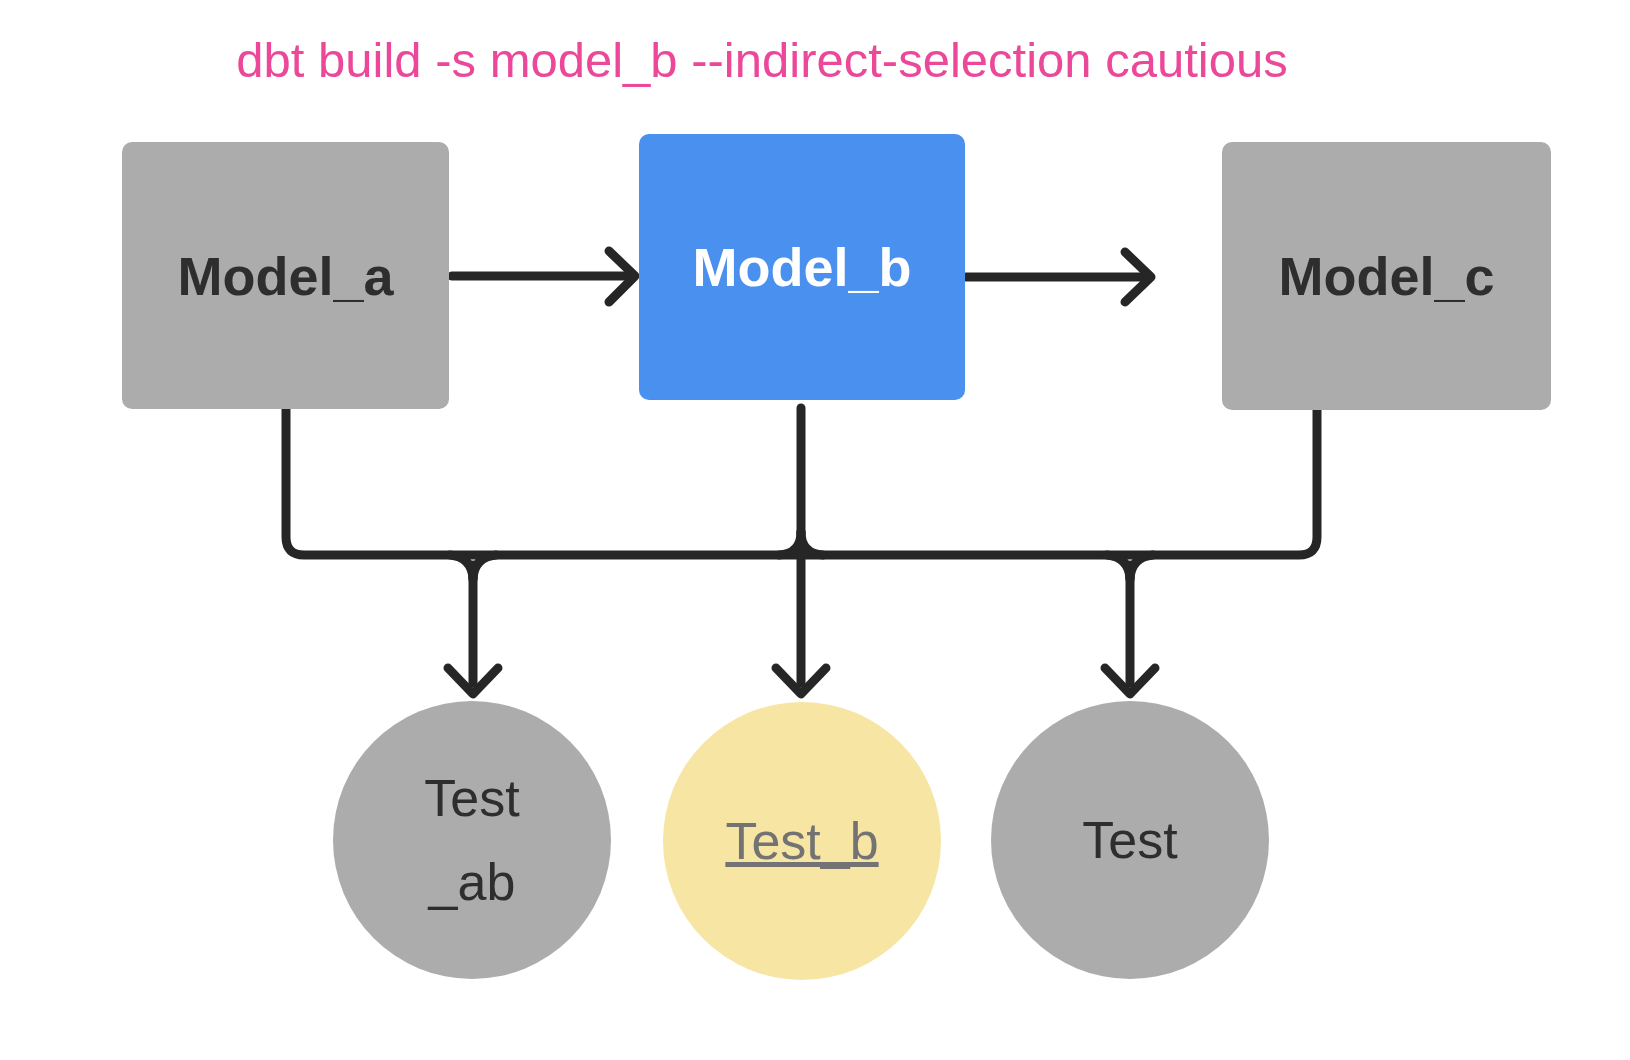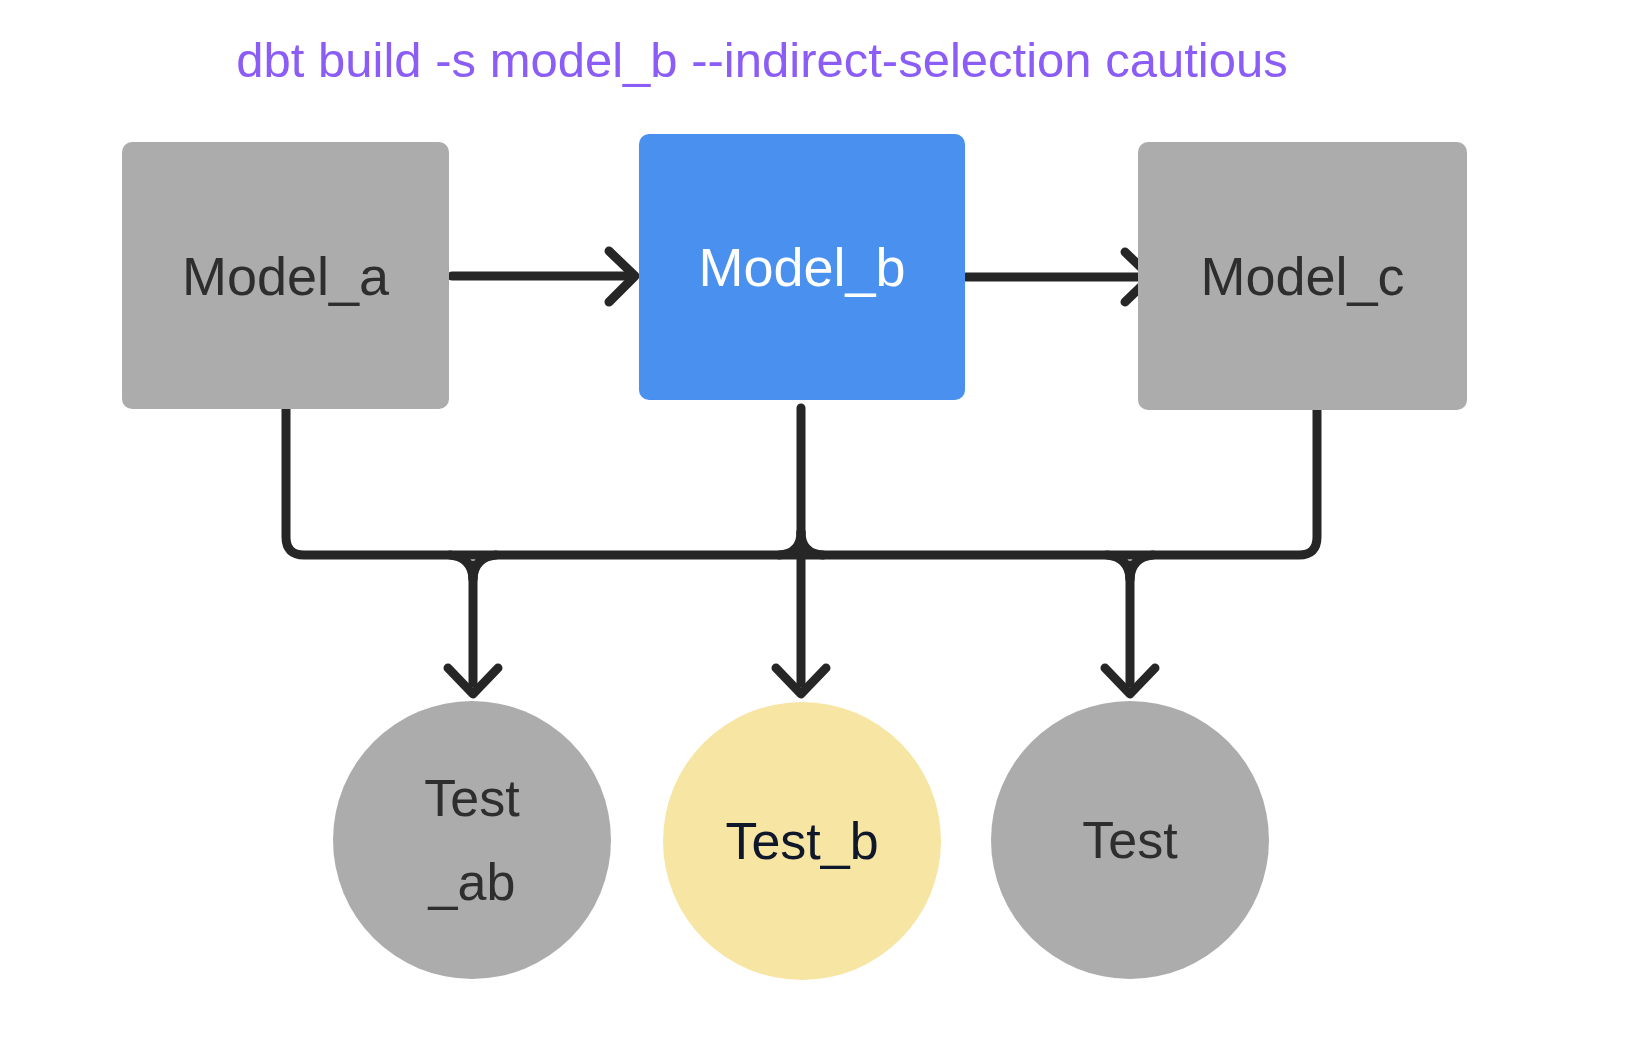--- a/index.html
+++ b/index.html
@@ -23,54 +23,55 @@
     width:1630px;height:1060px;
     background:var(--background);
   }
   .diagram-title{
     position:absolute;
     left:762px;top:32px;
     transform:translateX(-50%);
     white-space:nowrap;
     font-size:49px;
     font-weight:500;
-    color:#8b5cf6;
+    color:#ec4899;
     letter-spacing:0px;
   }
   .model-box{
     position:absolute;
     display:flex;align-items:center;justify-content:center;
     border-radius:10px;
     font-size:54px;
-    font-weight:400;
+    font-weight:700;
     color:var(--text-dark);
     background:var(--node-gray);
   }
   .model-box.selected{
     background:var(--selected-blue);
     color:var(--text-on-blue);
   }
   #model-a{left:122px;top:142px;width:327px;height:267px;}
   #model-b{left:639px;top:134px;width:326px;height:266px;}
-  #model-c{left:1138px;top:142px;width:329px;height:268px;}
+  #model-c{left:1222px;top:142px;width:329px;height:268px;}
   .test-circle{
     position:absolute;
     width:278px;height:278px;
     border-radius:50%;
     display:flex;flex-direction:column;align-items:center;justify-content:center;
     background:var(--node-gray);
     font-size:52px;
     font-weight:500;
     color:var(--text-dark);
     line-height:84px;
     text-align:center;
   }
   .test-circle.selected{
     background:var(--test-yellow);
-    color:#0f172a;
+    color:#737373;
+    text-decoration:underline;
   }
   #test-ab{left:333px;top:701px;}
   #test-b{left:663px;top:702px;}
   #test-bc{left:991px;top:701px;}
   .connector-layer{
     position:absolute;left:0;top:0;width:1630px;height:1060px;
     pointer-events:none;
   }
   .connector-layer path{
     fill:none;

